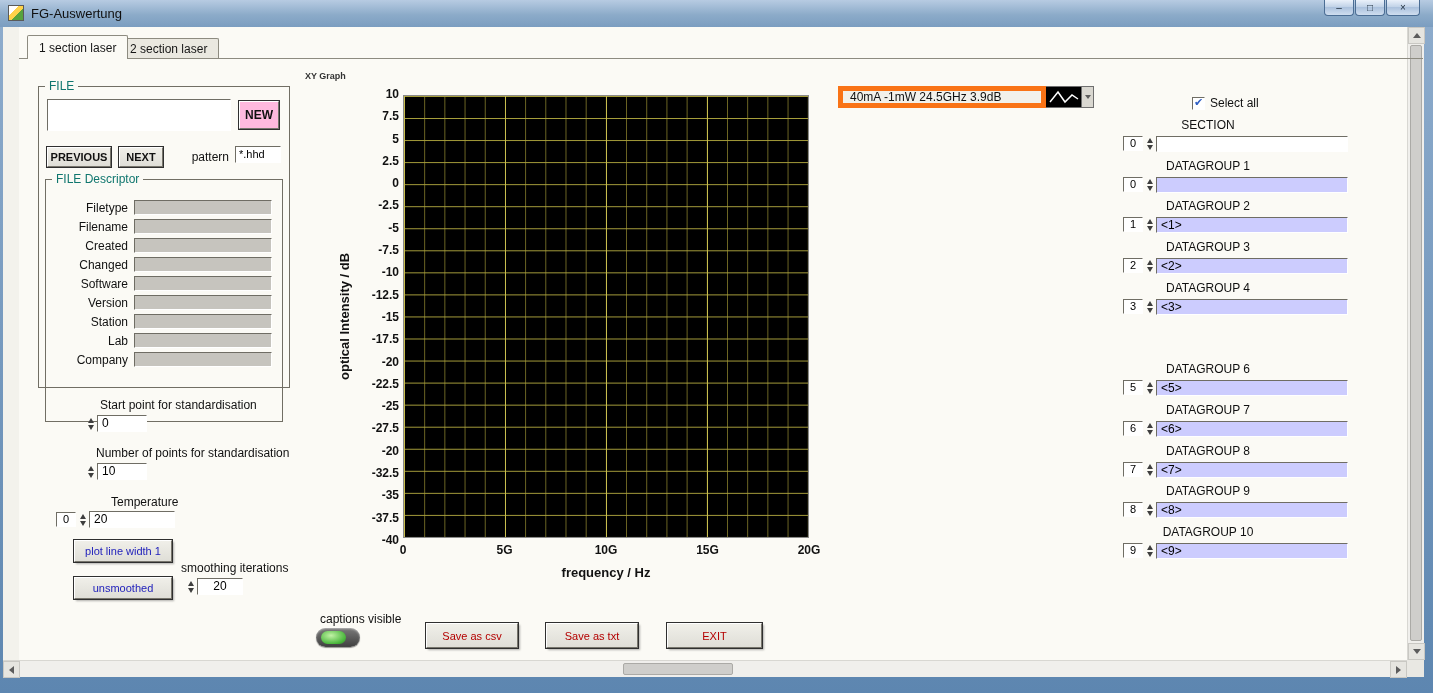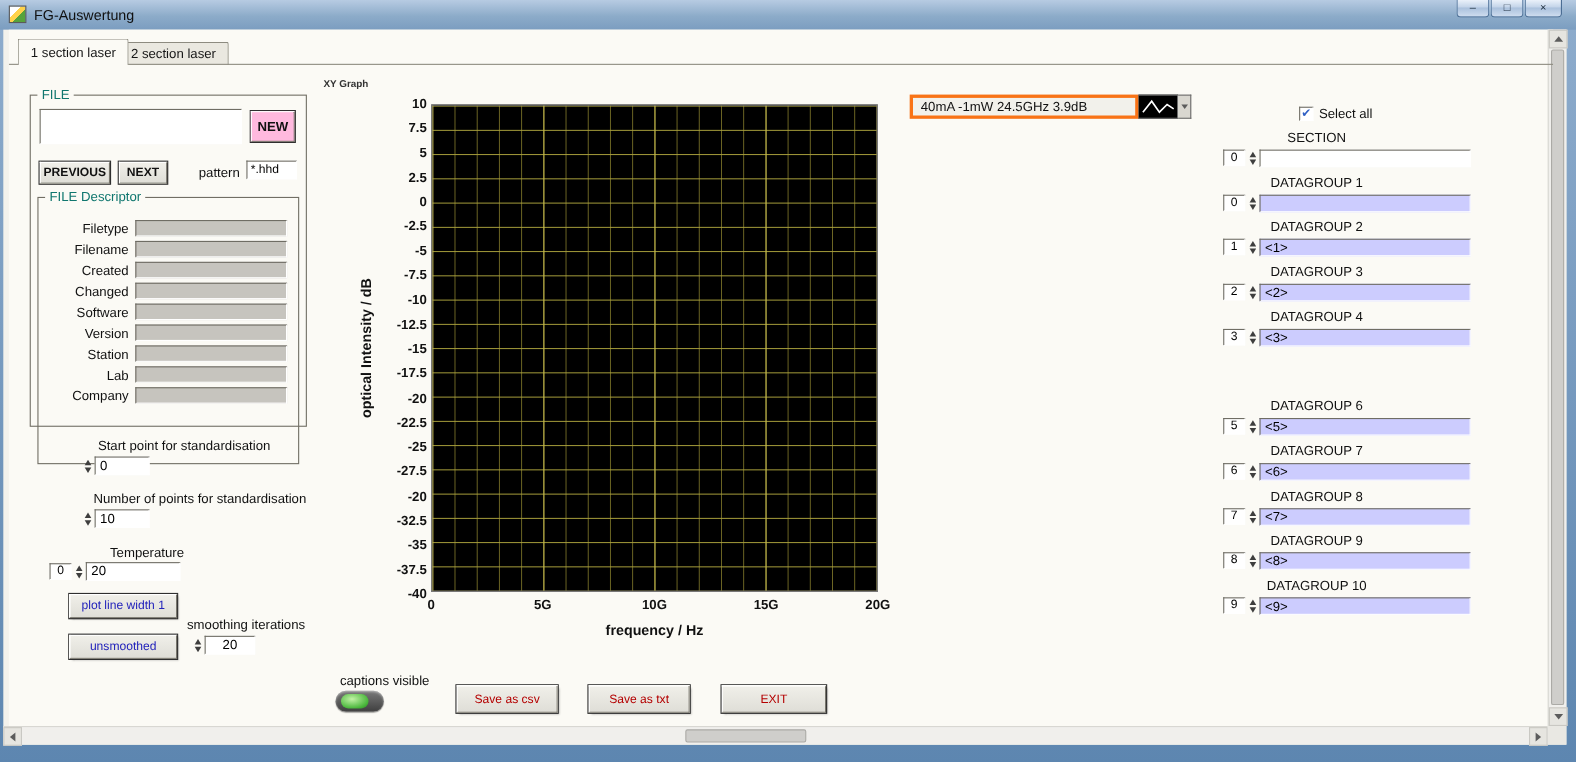--- a/index.html
+++ b/index.html
@@ -19,21 +19,21 @@
   .title { position: absolute; left: 31px; top: 6px; font-size: 13px; color: #101010; }
   .winbtns { position: absolute; right: 13px; top: 0; display: flex; gap: 1px; }
   .wbtn { width: 30px; height: 16px; border: 1px solid #4b6d94; border-top: none;
           border-radius: 0 0 4px 4px; color: #1c2c3c; font-size: 10px; line-height: 10px;
           display: flex; align-items: center; justify-content: center;
           background: linear-gradient(#eaf1fa, #c2d3e8 45%, #a9c0dc 46%, #cfddef); }
   .wbtn.close { width: 34px; }
 
   
   .content { position: absolute; left: 3px; top: 27px; width: 1421px; height: 650px; background: #f3f2ec; }
-  .page { position: absolute; left: 5px; top: 0; width: 1404px; height: 633px; background: #fbfaf5; overflow: hidden; }
+  .page { position: absolute; left: 16px; top: 0; width: 1404px; height: 633px; background: #fbfaf5; overflow: hidden; }
 
   .vscroll { position: absolute; right: 0; top: 0; width: 17px; height: 633px; background: #f0efec; border-left: 1px solid #d8d7d2; }
   .hscroll { position: absolute; left: 0; bottom: 0; width: 1404px; height: 17px; background: #f0efec; border-top: 1px solid #d8d7d2; }
   .corner  { position: absolute; right: 0; bottom: 0; width: 17px; height: 17px; background: #e9e8e3; }
   .sbtn { position: absolute; width: 17px; height: 17px; background: #e6e5e0; border: 1px solid #c9c8c3;
           display: flex; align-items: center; justify-content: center; }
   .vthumb { position: absolute; left: 2px; right: 2px; top: 18px; height: 596px;
             background: #cfcecb; border: 1px solid #abaaa6; border-radius: 2px; }
   .hthumb { position: absolute; top: 2px; bottom: 2px; left: 620px; width: 110px;
             background: #cfcecb; border: 1px solid #abaaa6; border-radius: 2px; }
@@ -96,21 +96,21 @@
           writing-mode: vertical-rl; transform: rotate(180deg);
           font-size: 13px; font-weight: bold; color: #111; }
   .xticks { position: absolute; left: 362px; top: 516px; width: 450px;
             display: flex; justify-content: space-between; font-size: 12px; font-weight: bold; color: #111; }
   .xticks span { width: 44px; text-align: center; }
   .xlab { position: absolute; left: 384px; top: 538px; width: 406px; text-align: center;
           font-size: 13px; font-weight: bold; color: #111; }
   .xy-graph-label { position: absolute; left: 286px; top: 44px; font-size: 9px; color: #333; font-weight: bold; }
 
   .legend { position: absolute; left: 819px; top: 59px; height: 22px; display: flex; }
-  .legend-text { width: 208px; border: 3px solid #f97316; background: #f2f1eb; font-size: 12px;
+  .legend-text { width: 208px; border: 5px solid #f97316; background: #f2f1eb; font-size: 12px;
                  display: flex; align-items: center; padding: 0 7px; color: #111; }
   .legend-icon { width: 36px; background: #000; border: 1px solid #6e6e6e; border-left: none;
                  display: flex; align-items: center; justify-content: center; }
   .legend-drop { width: 12px; background: #d9d7d0; border: 1px solid #6e6e6e; border-left: none;
                  display: flex; align-items: center; justify-content: center; }
 
   
   .checkbox { position: absolute; left: 1173px; top: 70px; width: 13px; height: 13px;
               display: flex; align-items: center; justify-content: center; }
   .checkbox span { font-size: 11px; color: #2f5fc4; margin-top: -2px; }

